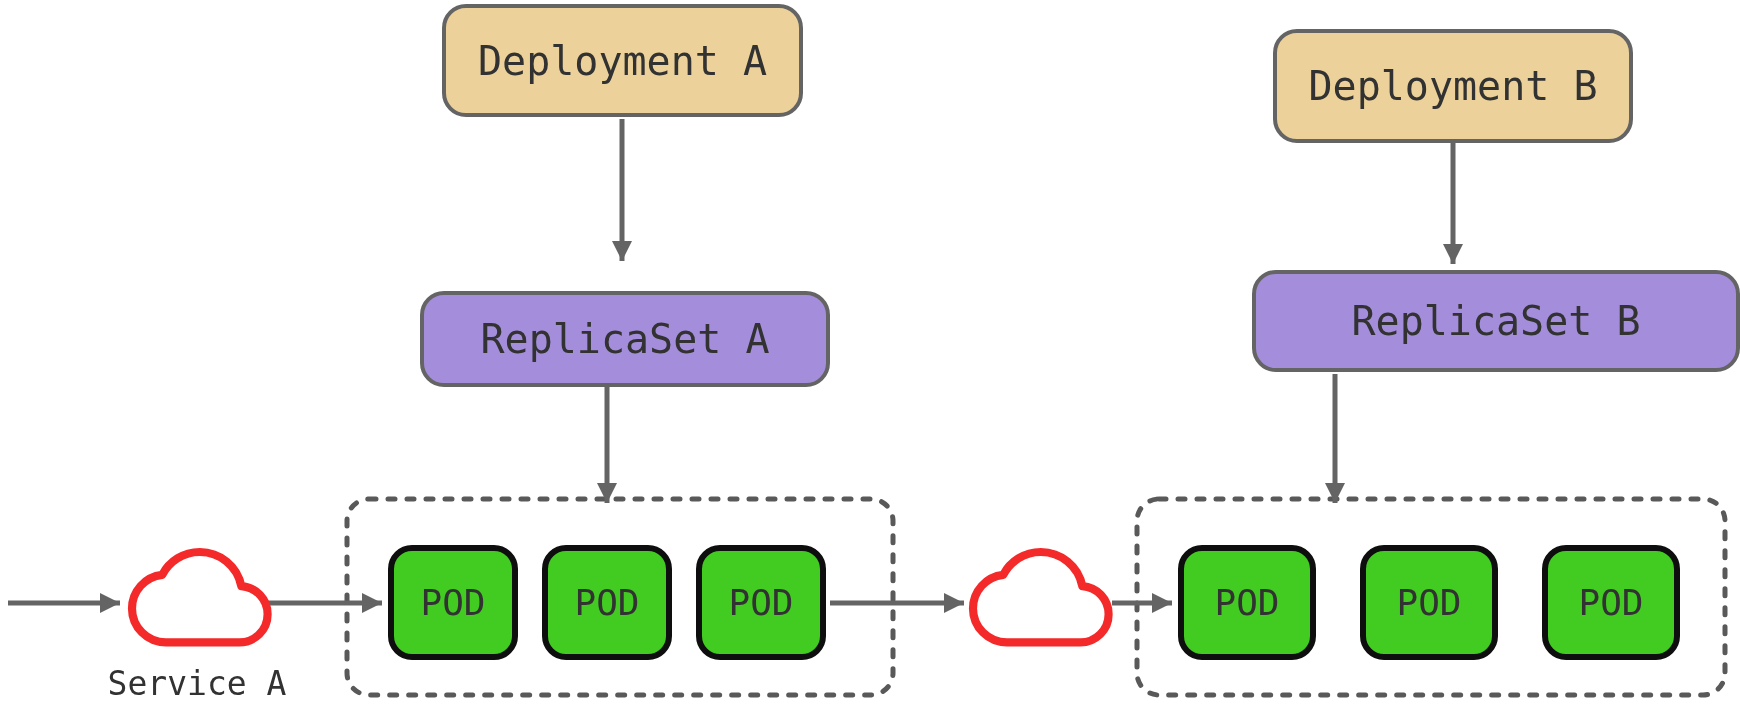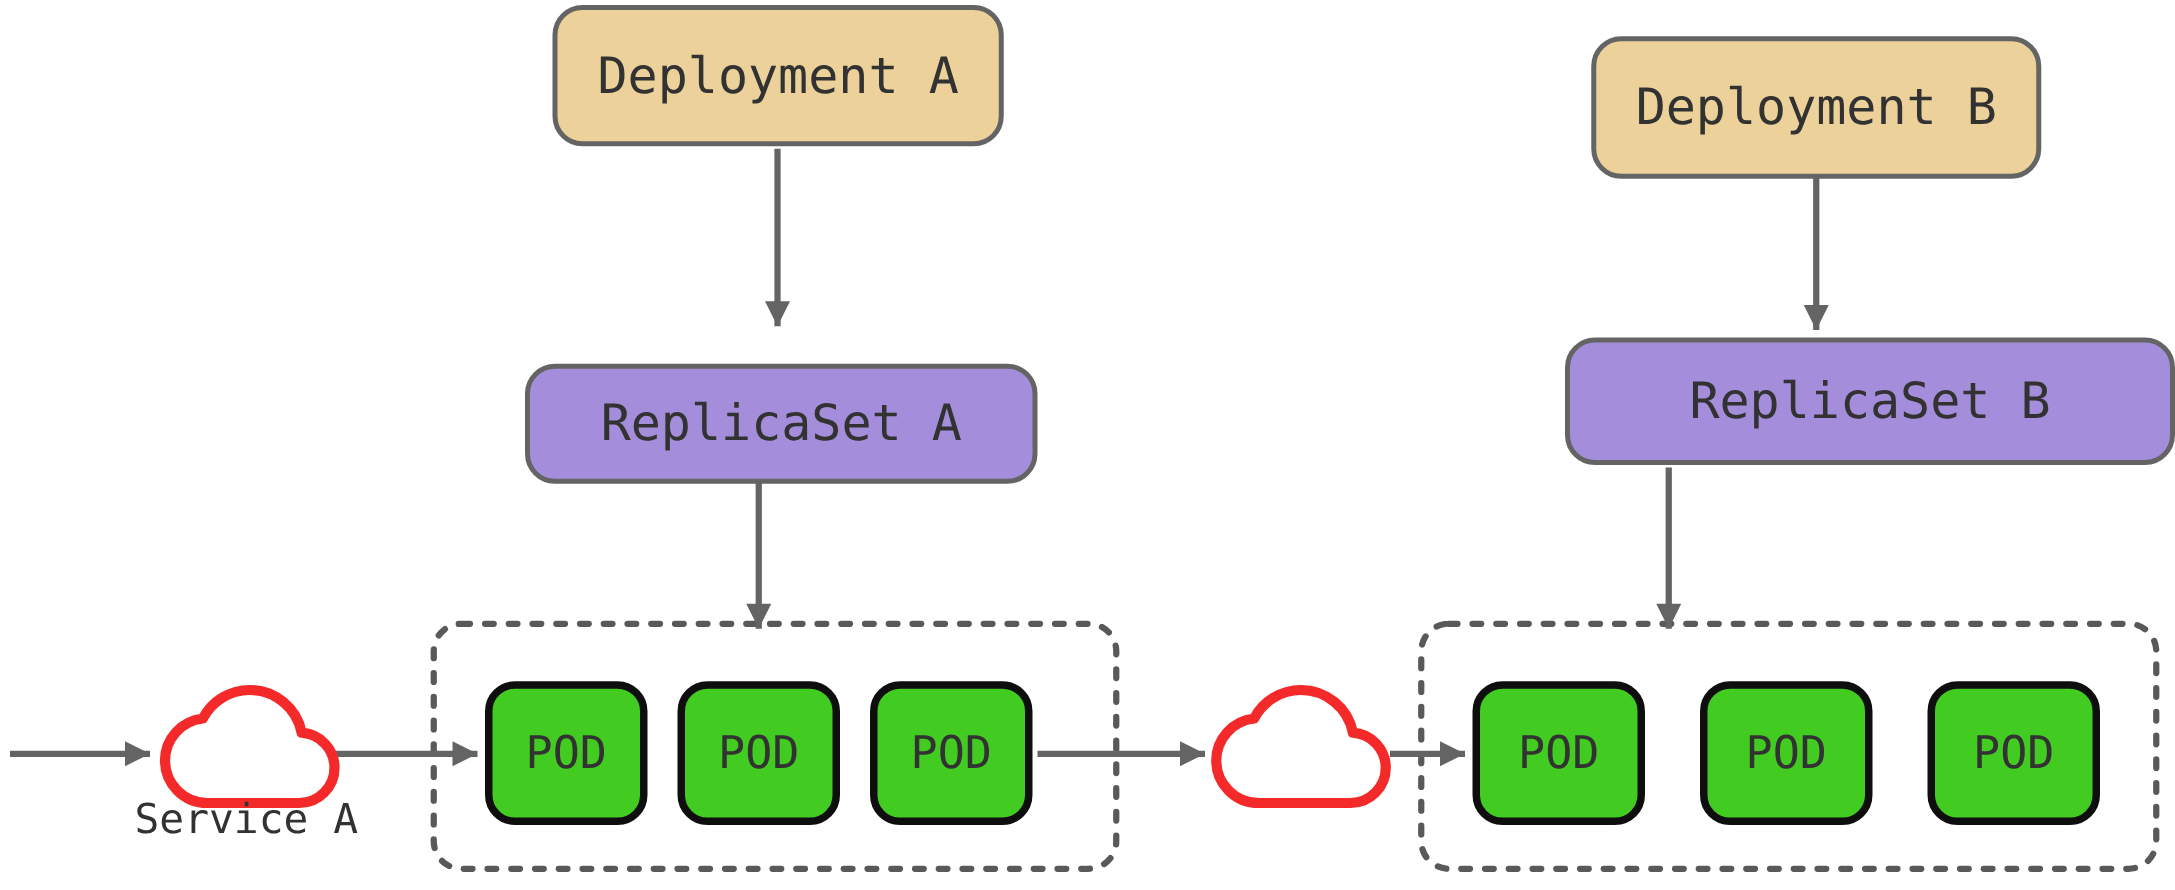--- a/index.html
+++ b/index.html
@@ -97,21 +97,21 @@
   <div class="pod" style="left:388px;top:545px;width:130px;height:115px;">
     <span>POD</span>
   </div>
   <div class="pod" style="left:542px;top:545px;width:130px;height:115px;">
     <span>POD</span>
   </div>
   <div class="pod" style="left:696px;top:545px;width:130px;height:115px;">
     <span>POD</span>
   </div>
 
-  <div class="service-label" style="left:87px;top:635px;width:220px;">Service A</div>
+  <div class="service-label" style="left:87px;top:664px;width:220px;">Service A</div>
 
   <div class="node deployment" style="left:1273px;top:4px;width:360px;height:114px;margin-top:25px;">
     <span>Deployment B</span>
   </div>
 
   <div class="node replicaset" style="left:1252px;top:270px;width:488px;height:102px;">
     <span>ReplicaSet B</span>
   </div>
 
   <div class="pod" style="left:1178px;top:545px;width:138px;height:115px;">

